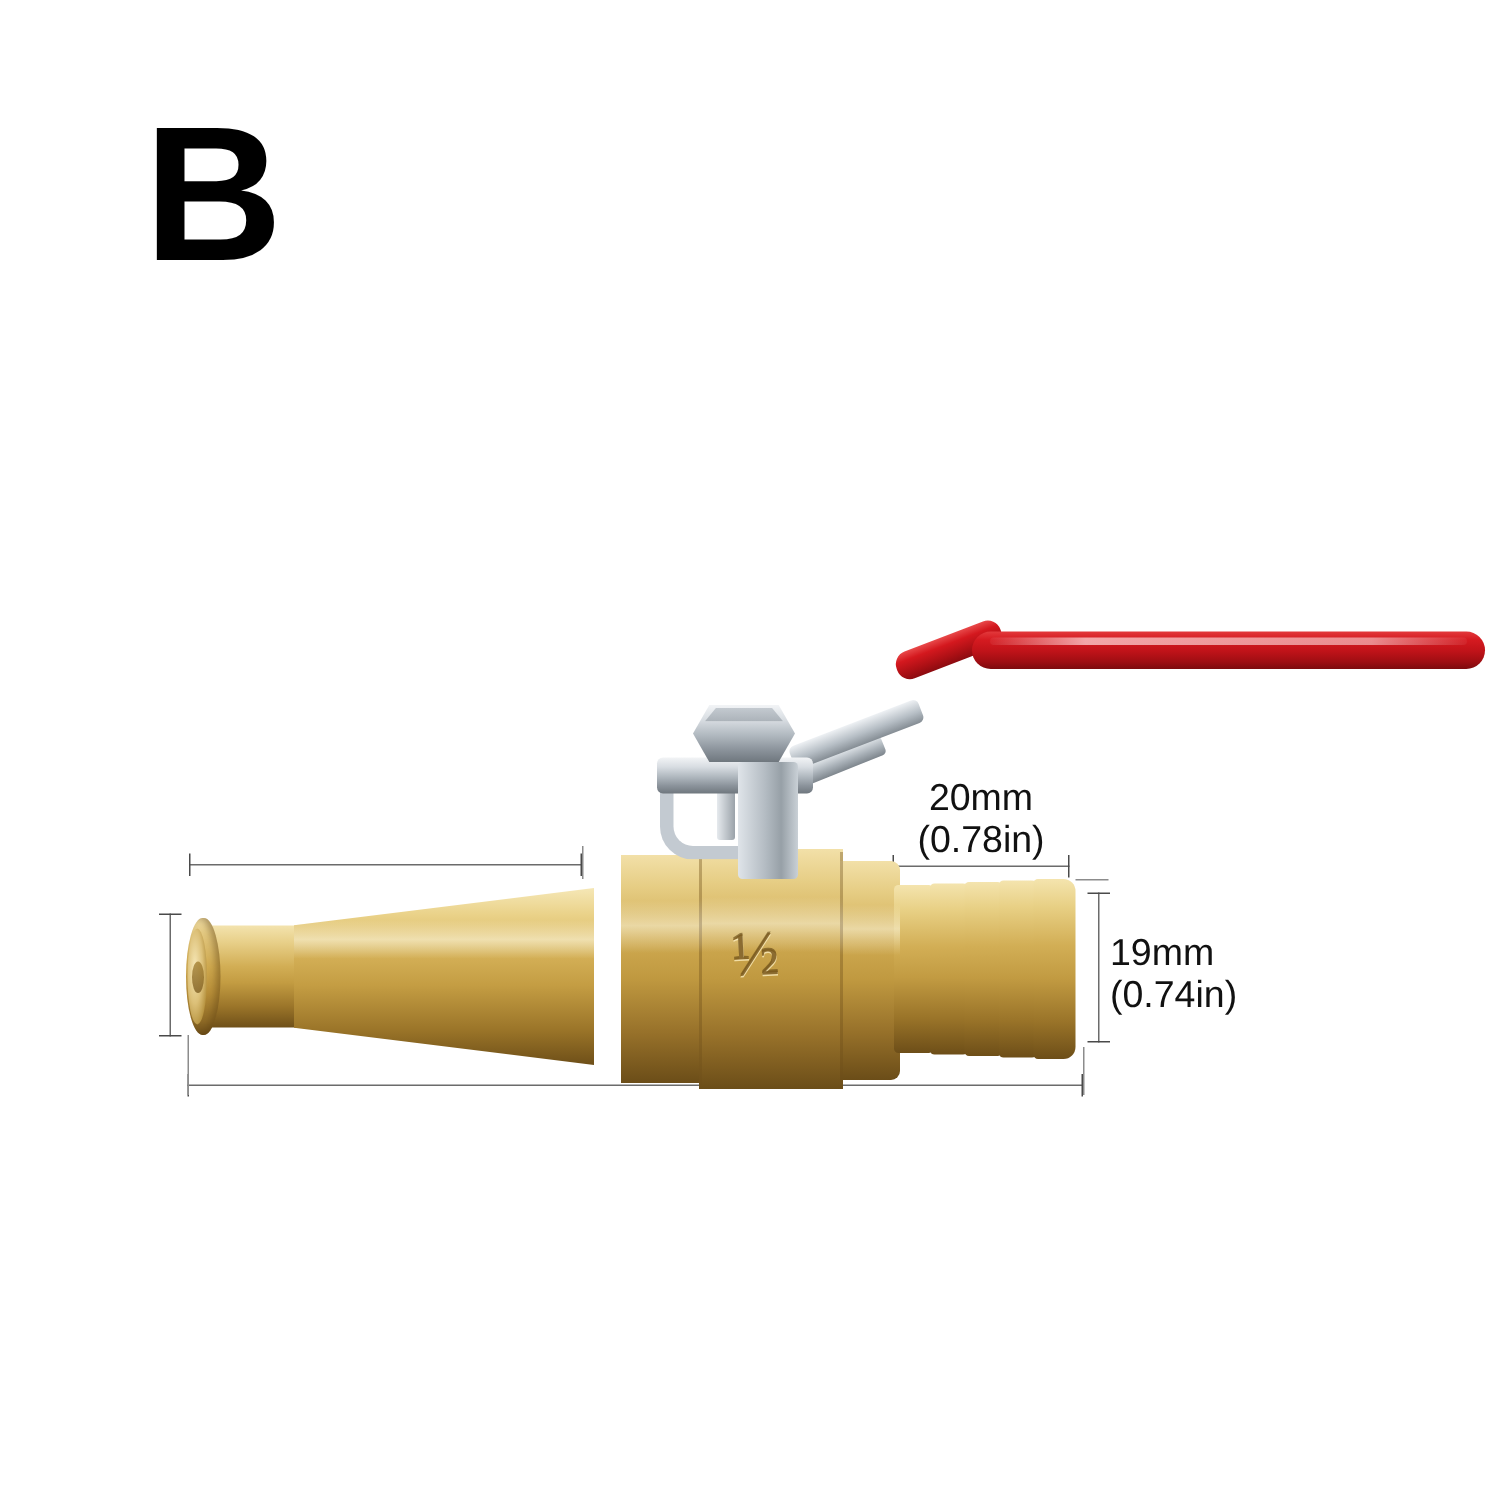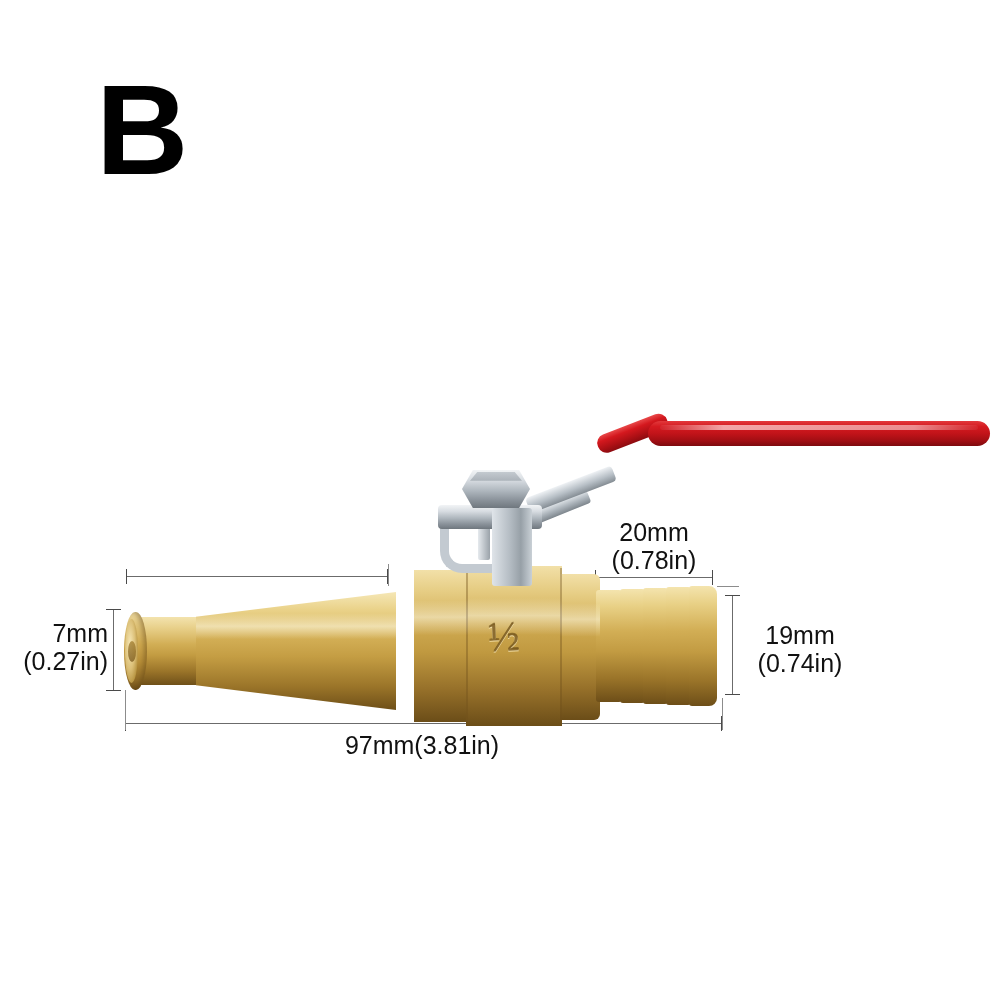--- a/index.html
+++ b/index.html
@@ -244,27 +244,24 @@
     <div class="handle-hl"></div>
   </div>
 
   <div class="dim-h" style="left:126px;top:576px;width:262px;"></div>
   <div class="ext-line" style="left:388px;top:564px;width:1px;height:22px;"></div>
 
   <div class="dim-label" style="left:594px;top:518px;width:120px;">20mm
 (0.78in)</div>
   <div class="dim-h" style="left:595px;top:577px;width:118px;"></div>
 
-  <div class="dim-label" style="left:8px;top:619px;width:100px;text-align:right;">7mm
-(0.27in)</div>
   <div class="dim-v" style="left:113px;top:609px;height:82px;"></div>
 
-  <div class="dim-label" style="left:740px;top:621px;width:120px;text-align:center;">19mm
+  <div class="dim-label" style="left:740px;top:621px;width:120px;text-align:left;">19mm
 (0.74in)</div>
   <div class="dim-v" style="left:732px;top:595px;height:100px;"></div>
   <div class="ext-line" style="left:717px;top:586px;width:22px;height:1px;"></div>
 
   <div class="dim-h" style="left:125px;top:723px;width:597px;"></div>
-  <div class="dim-label" style="left:322px;top:731px;width:200px;">97mm(3.81in)</div>
   <div class="ext-line" style="left:125px;top:690px;width:1px;height:40px;"></div>
   <div class="ext-line" style="left:722px;top:698px;width:1px;height:32px;"></div>
 
 </div>
 
 </body></html>

